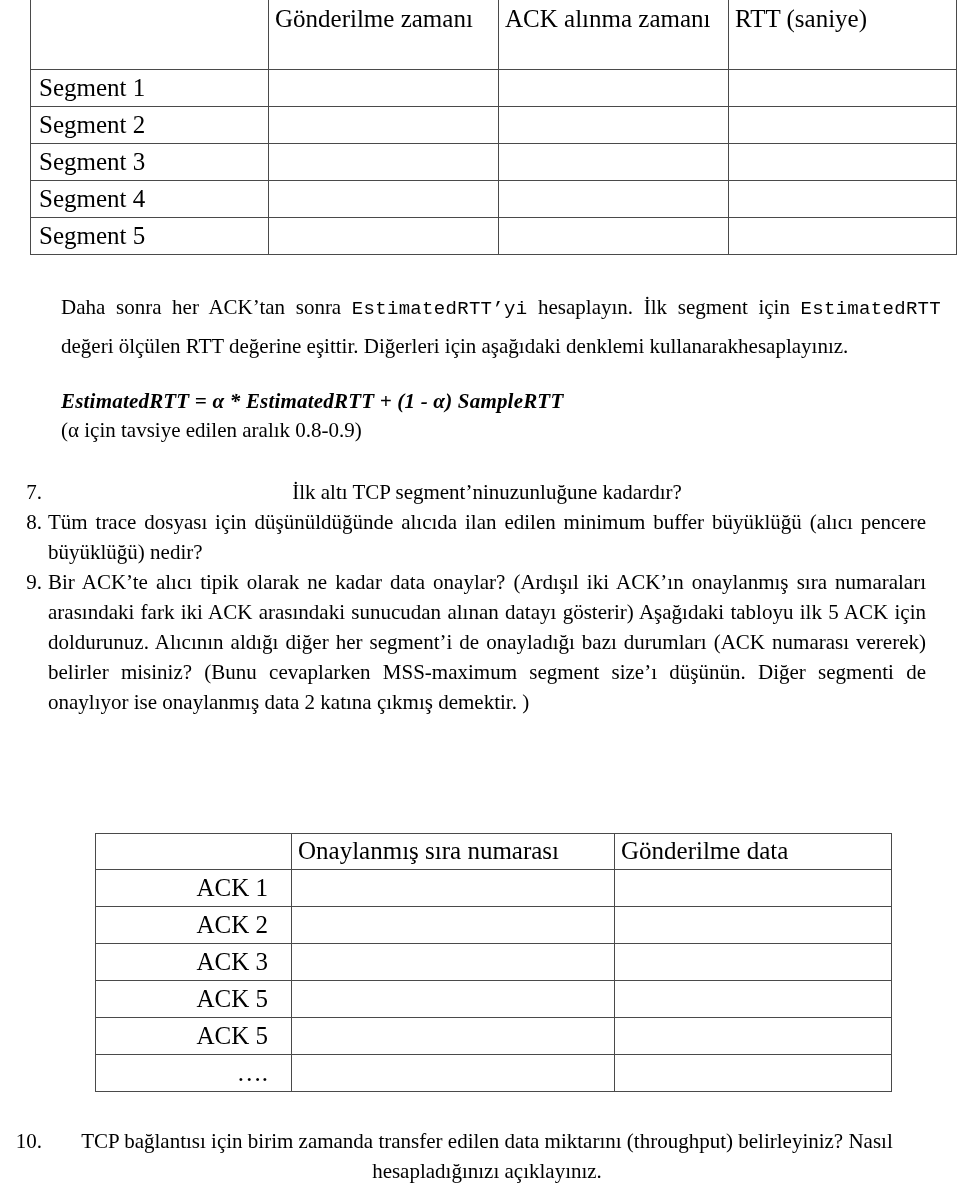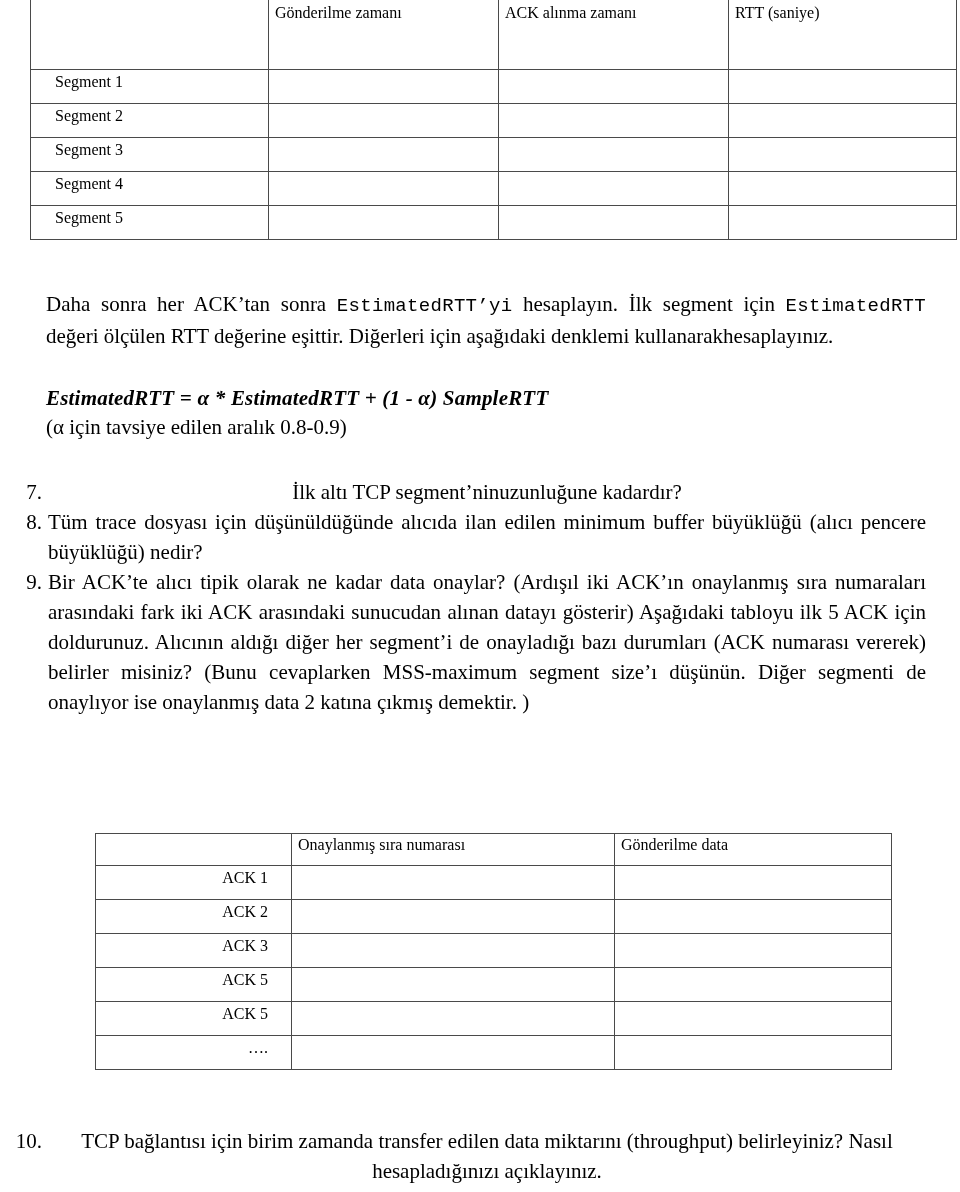--- a/index.html
+++ b/index.html
@@ -22,21 +22,21 @@
     table-layout: fixed;
     position: absolute;
     background: #ffffff;
   }
   table.doc-table td,
   table.doc-table th {
     border: 1px solid #4a4a4a;
     padding: 2px 6px;
     font-weight: normal;
     vertical-align: top;
-    font-size: 16px;
+    font-size: 25px;
     line-height: 1.28;
     background: #ffffff;
   }
 
   
   #segment-table {
     left: 30px;
     top: -2px;
     width: 926px;
   }
@@ -48,21 +48,21 @@
     height: 64px;
     text-align: left;
     vertical-align: top;
     padding-top: 4px;
   }
   #segment-table tbody td {
     height: 29px;
   }
   #segment-table tbody td.rowlabel {
     text-align: left;
-    padding-left: 24px;
+    padding-left: 8px;
     white-space: nowrap;
   }
 
   
   #ack-table {
     left: 57px;
     top: 833px;
     width: 796px;
     margin-left: 38px;
   }
@@ -80,24 +80,24 @@
   }
   #ack-table tbody td.rowlabel {
     text-align: right;
     padding-right: 23px;
     white-space: nowrap;
   }
 
   
   .prose {
     position: absolute;
-    left: 46px;
+    left: 61px;
     width: 880px;
     font-size: 21px;
-    line-height: 30px;
+    line-height: 37px;
     text-align: justify;
   }
   .prose.nojust { text-align: left; }
 
   #para-intro { top: 289px; }
   #eq-line    { top: 383px; font-style: italic; font-weight: bold; letter-spacing: .2px;}
   #alpha-line { top: 412px; }
 
   .mono {
     font-family: "Liberation Mono", "DejaVu Sans Mono", monospace;

